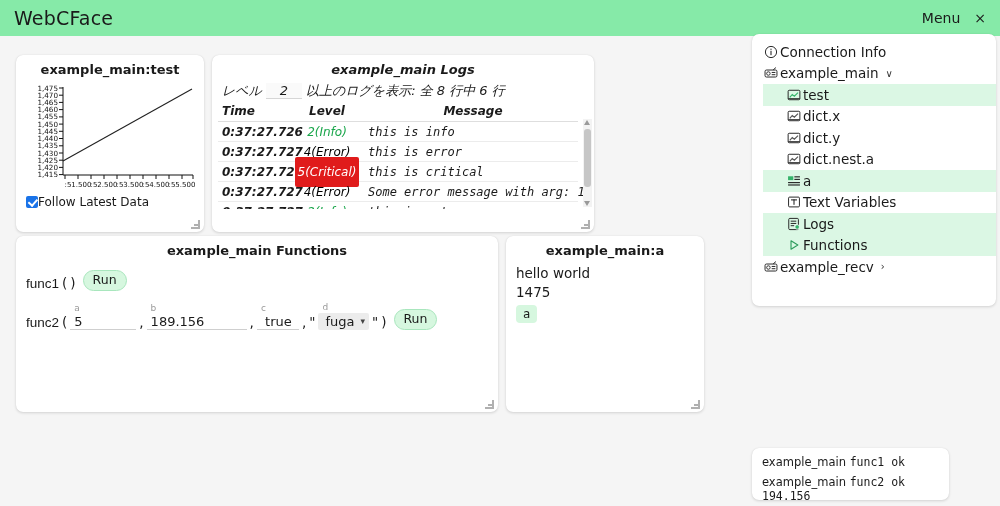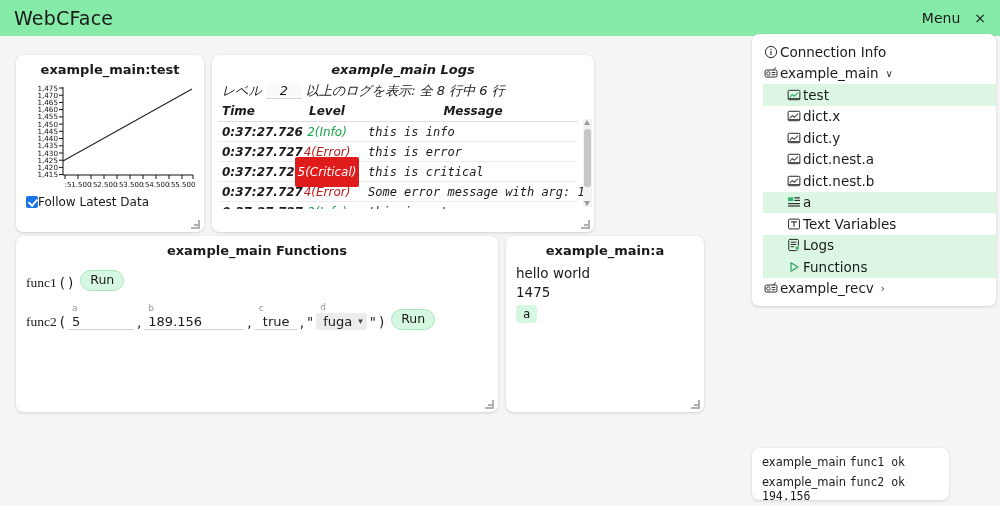--- a/index.html
+++ b/index.html
@@ -106,21 +106,21 @@
     border-bottom: 1px solid #ececec;
     white-space: nowrap;
   }
   .c-time { width: 76px; text-align: left; padding-left: 4px !important;
             font-weight: bold; font-size: 11.5px; }
   .c-level { width: 66px; text-align: center; }
   .c-msg  { font-family: "DejaVu Sans Mono", "Liberation Mono", monospace;
             font-size: 12px; padding-left: 8px !important; }
   th.c-msg { font-family: "DejaVu Sans","Liberation Sans",sans-serif; }
   .lvl-info { color: #1aa64b; }
-  .lvl-error { color: #b91c1c; }
+  .lvl-error { color: #000000; }
   .lvl-critical { color: #ffffff; background: #e01b1b; padding: 8px 3px; border-radius: 2px; }
   .scrollbar {
     position: absolute; right: 0; top: 16px; width: 9px; height: 88px;
     background: #f3f3f3;
   }
   .scrollbar .thumb {
     position: absolute; left: 1px; top: 10px; width: 7px; height: 58px;
     background: #c6c6c6; border-radius: 3px;
   }
   .scrollbar .arr {
@@ -130,21 +130,21 @@
   .scrollbar .arr.up { top: 1px; border-bottom: 5px solid #9a9a9a; }
   .scrollbar .arr.dn { bottom: 1px; border-top: 5px solid #9a9a9a; }
 
   
   #functions-card { left: 16px; top: 236px; width: 482px; height: 176px; }
   .fn-row {
     display: flex; align-items: flex-end; gap: 3px;
     padding-left: 10px; margin-top: 8px;
     font-size: 13.5px; white-space: nowrap;
   }
-  .fn-name { font-family: Liberation Serif, serif; }
+  .fn-name { font-family: Liberation Sans, sans-serif; }
   .arg {
     position: relative; display: inline-block;
     border-bottom: 1px solid #cfcfcf;
     min-width: 30px; padding: 0 3px 0 4px;
     font-size: 13px;
   }
   .arg .arg-label {
     position: absolute; top: -11px; left: 4px;
     font-size: 9px; color: #9a9a9a;
   }
@@ -459,28 +459,20 @@
 
     <div class="sb-row indent">
       <svg class="sb-ico" viewBox="0 0 16 16">
         <rect x="1.3" y="2.6" width="13.4" height="10.8" rx="1.2" fill="none" stroke="#222" stroke-width="1.1"></rect>
         <polyline points="3.2,10.6 6,7.4 8.4,9.4 12.6,5.2" fill="none" stroke="#555" stroke-width="1.3"></polyline>
         <line x1="1.3" y1="12.1" x2="14.7" y2="12.1" stroke="#222" stroke-width="1"></line>
       </svg>
       <span>dict.nest.a</span>
     </div>
 
-    <div class="sb-row indent">
-      <svg class="sb-ico" viewBox="0 0 16 16">
-        <rect x="1.3" y="2.6" width="13.4" height="10.8" rx="1.2" fill="none" stroke="#222" stroke-width="1.1"></rect>
-        <polyline points="3.2,10.6 6,7.4 8.4,9.4 12.6,5.2" fill="none" stroke="#555" stroke-width="1.3"></polyline>
-        <line x1="1.3" y1="12.1" x2="14.7" y2="12.1" stroke="#222" stroke-width="1"></line>
-      </svg>
-      <span>dict.nest.b</span>
-    </div>
 
     <div class="sb-row indent hl">
       <svg class="sb-ico" viewBox="0 0 16 16">
         <rect x="1.2" y="2.6" width="6" height="4.4" fill="#35b36a"></rect>
         <rect x="8.4" y="2.6" width="6.4" height="1.3" fill="#222"></rect>
         <rect x="8.4" y="5.5" width="6.4" height="1.3" fill="#222"></rect>
         <rect x="1.2" y="9.2" width="13.6" height="1.3" fill="#222"></rect>
         <rect x="1.2" y="11.9" width="13.6" height="1.3" fill="#222"></rect>
       </svg>
       <span>a</span>

